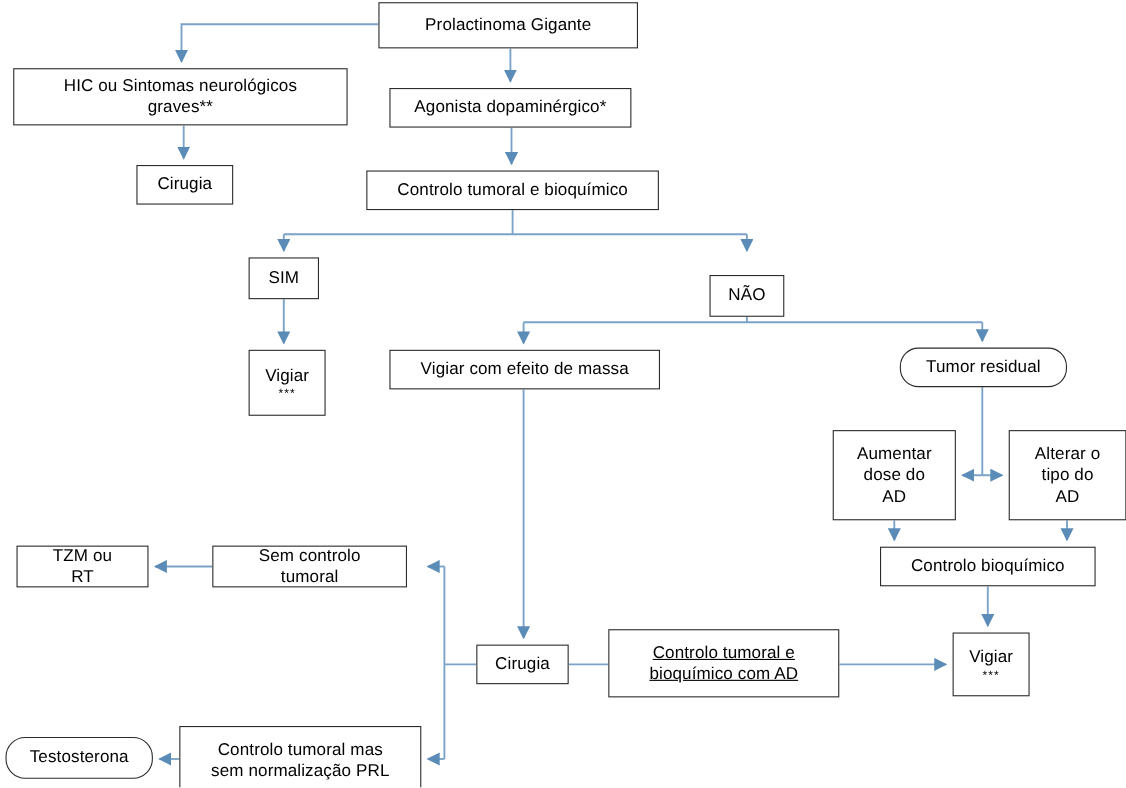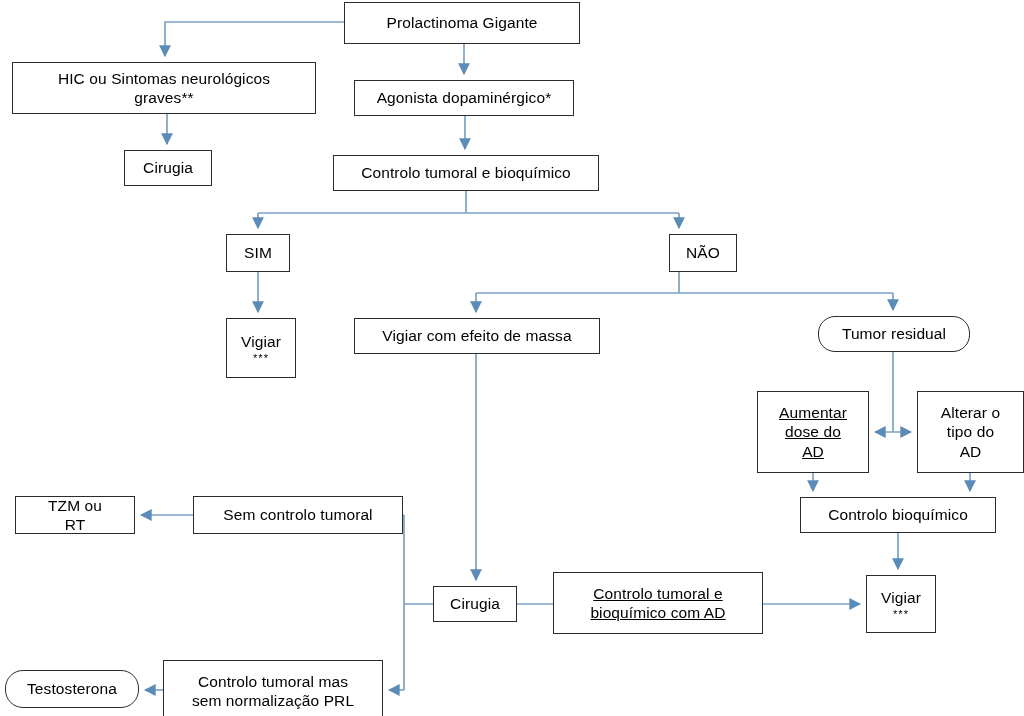--- a/index.html
+++ b/index.html
@@ -130,58 +130,58 @@
   </div>
 
   <div class="node" style="left:333px; top:155px; width:266px; height:36px;">
     <span class="label">Controlo tumoral e bioquímico</span>
   </div>
 
   <div class="node" style="left:226px; top:234px; width:64px; height:38px;text-align:right;">
     <span class="label">SIM</span>
   </div>
 
-  <div class="node" style="left:645px; top:234px; width:68px; height:38px;margin-left:24px;">
+  <div class="node" style="left:645px; top:250px; width:68px; height:38px;">
     <span class="label">NÃO</span>
   </div>
 
   <div class="node" style="left:226px; top:318px; width:70px; height:60px; flex-direction:column;">
     <span class="label">Vigiar</span>
     <span class="stars">***</span>
   </div>
 
   <div class="node" style="left:354px; top:318px; width:246px; height:36px;">
     <span class="label">Vigiar com efeito de massa</span>
   </div>
 
   <div class="node" style="left:818px; top:316px; width:152px; height:36px;border-radius:17px;">
     <span class="label">Tumor residual</span>
   </div>
 
-  <div class="node" style="left:757px; top:391px; width:112px; height:82px;text-decoration:underline;">
+  <div class="node" style="left:757px; top:391px; width:112px; height:82px;">
     <span class="label">Aumentar
 dose do
 AD</span>
   </div>
 
   <div class="node" style="left:917px; top:391px; width:107px; height:82px;">
     <span class="label">Alterar o
 tipo do
 AD</span>
   </div>
 
   <div class="node" style="left:800px; top:497px; width:196px; height:36px;">
     <span class="label">Controlo bioquímico</span>
   </div>
 
   <div class="node" style="left:15px; top:496px; width:120px; height:38px;">
     <span class="label">TZM ou RT</span>
   </div>
 
-  <div class="node" style="left:193px; top:496px; width:210px; height:38px;">
+  <div class="node" style="left:193px; top:496px; width:177px; height:38px;">
     <span class="label">Sem controlo tumoral</span>
   </div>
 
   <div class="node" style="left:433px; top:586px; width:84px; height:36px;">
     <span class="label">Cirugia</span>
   </div>
 
   <div class="node" style="left:553px; top:572px; width:210px; height:62px;text-decoration:underline;">
     <span class="label">Controlo tumoral e
 bioquímico com AD</span>

